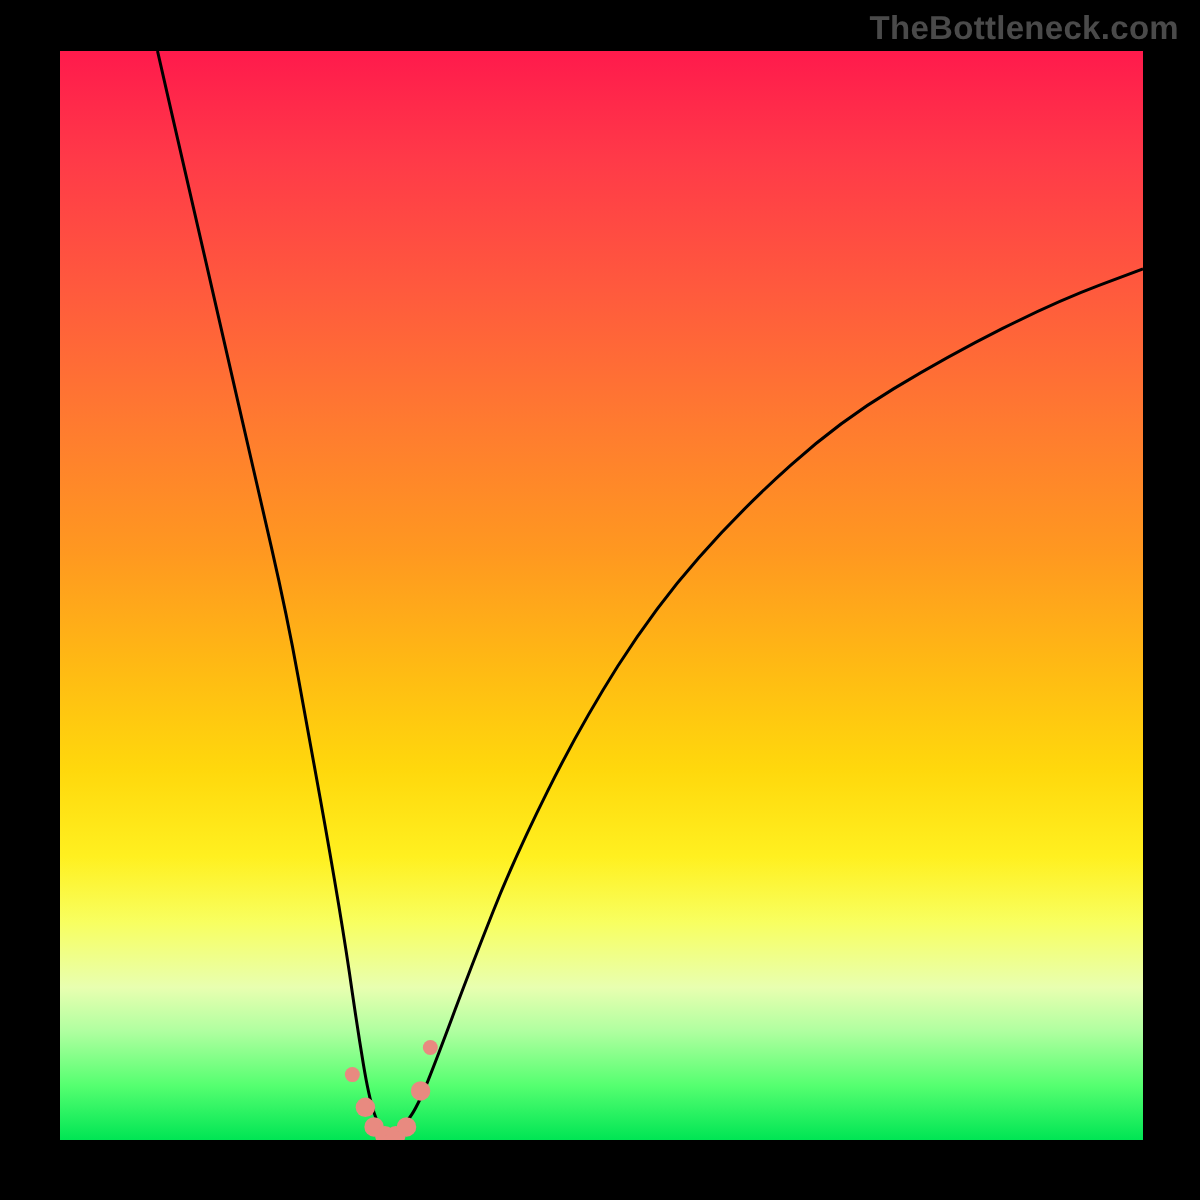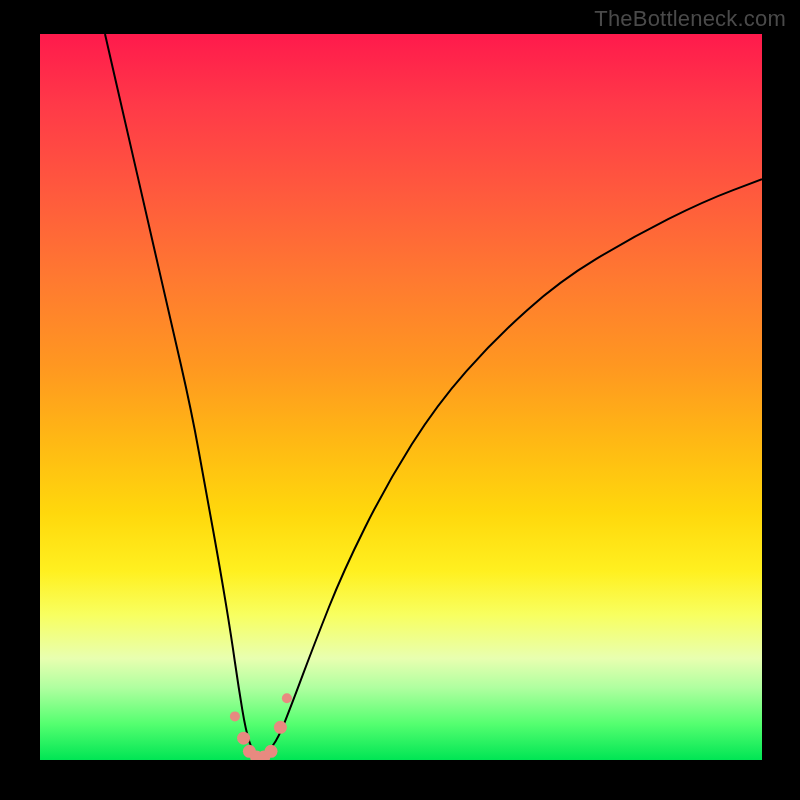--- a/index.html
+++ b/index.html
@@ -16,21 +16,21 @@
     width: 800px;
     height: 800px;
     background: #000;
   }
   .watermark {
     position: absolute;
     top: 6px;
     right: 14px;
     color: #4a4a4a;
     font-size: 22px;
-    font-weight: 400;
+    font-weight: 700;
     letter-spacing: 0.2px;
     z-index: 5;
     text-align: right;
   }
   .plot-area {
     position: absolute;
     left: 40px;
     top: 34px;
     width: 722px;
     height: 726px;

